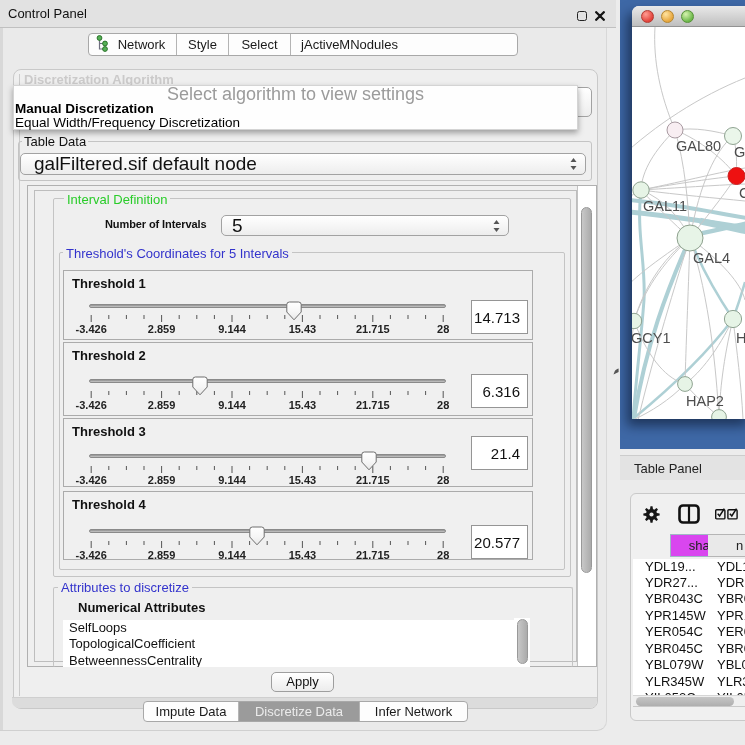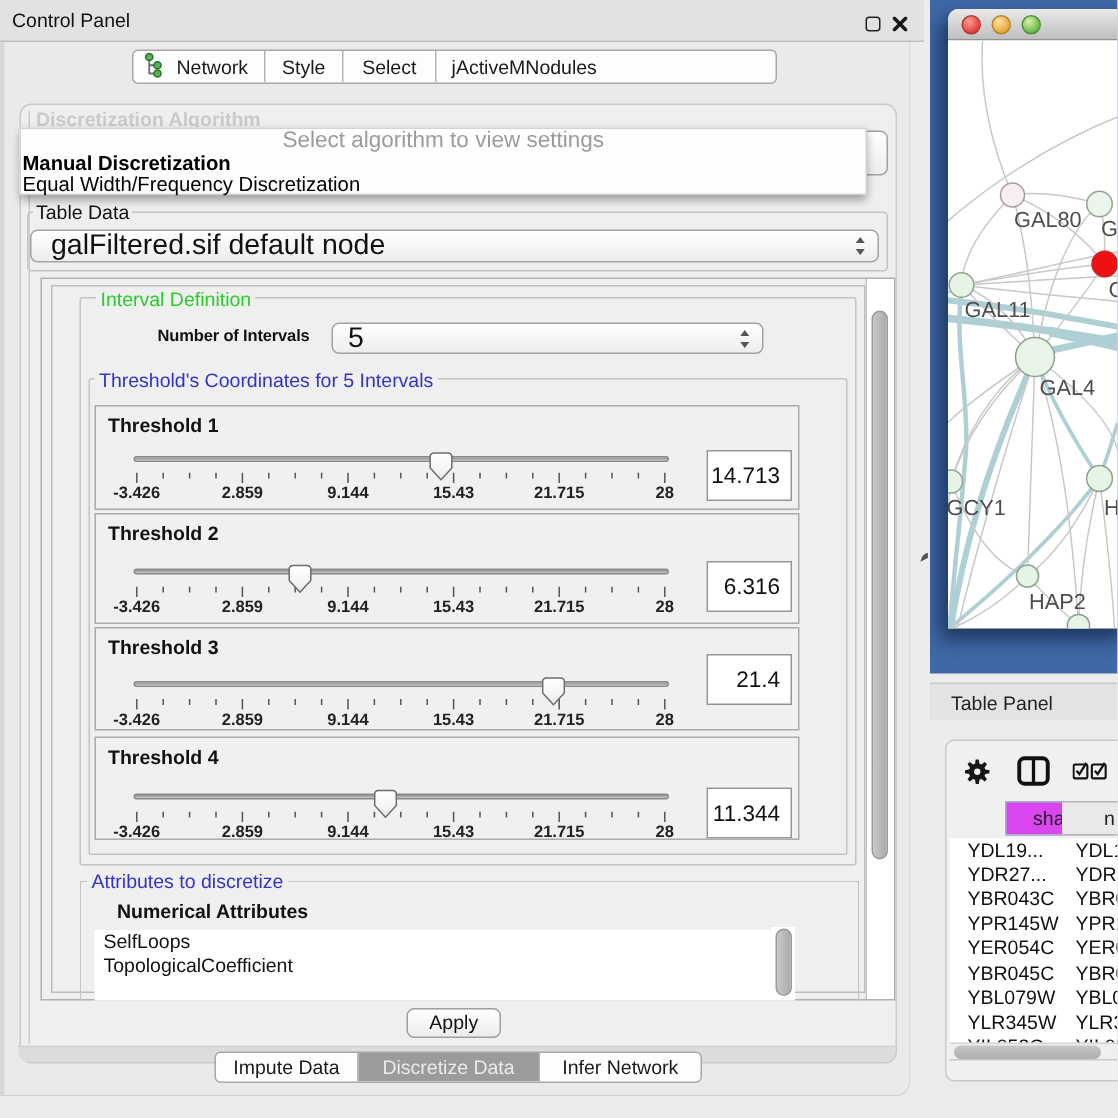--- a/index.html
+++ b/index.html
@@ -28,21 +28,21 @@
   .gbox { border:1px solid #c4c4c4; border-radius:2px; }
   .gtitle { position:absolute; font-size:13px; background:#ededed; padding:0 3px; white-space:nowrap; }
 
   
   .combo { background:linear-gradient(#ffffff,#ededed); border:1px solid #a2a2a2; border-radius:5px; font-size:19px; color:#111; }
   .combo .txt { position:absolute; left:13px; top:0; bottom:0; display:flex; align-items:center; }
   .updown { position:absolute; right:8px; top:50%; transform:translateY(-50%); width:7px; height:12px; }
 
   
   #popup { left:13px; top:85px; width:565px; height:45px; background:#fefefe; border:1px solid #d4d4d4; box-shadow:0 3px 6px rgba(0,0,0,0.35); z-index:30; }
-  #popup .r1 { position:absolute; left:0; top:1px; width:100%; text-align:center; font-size:15px; color:#9b9b9b; height:14px; line-height:14px; }
+  #popup .r1 { position:absolute; left:0; top:1px; width:100%; text-align:center; font-size:18px; color:#9b9b9b; height:14px; line-height:14px; }
   #popup .r2 { position:absolute; left:1px; top:15px; font-size:13.5px; font-weight:bold; color:#000; height:15px; line-height:15px; }
   #popup .r3 { position:absolute; left:1px; top:30px; font-size:13.5px; color:#000; height:14px; line-height:14px; }
 
   
   #scrollpane { left:27px; top:185px; width:570px; height:482px; border:1px solid #b0b0b0; background:#efefef; }
 
   
   .tblock { position:absolute; left:63px; width:470px; background:#f0f0f0; border:1px solid #ababab; }
   .tname { position:absolute; left:8px; top:5px; font-size:13px; font-weight:bold; color:#111; }
   .track { position:absolute; left:26px; width:357px; height:4px; border-radius:2px;
@@ -316,29 +316,30 @@
     <svg class="abs" style="left:247.6375357983835px; top:525.5px;" width="18" height="20" viewBox="0 0 18 20">
      <defs>
         <linearGradient id="gth491" x1="0" y1="0" x2="0" y2="1">
        <stop offset="0" stop-color="#ffffff"></stop>
           <stop offset="0.55" stop-color="#f6f6f6"></stop>
           <stop offset="1" stop-color="#e8e8e8"></stop>
         </linearGradient>
       </defs>
      <path d="M9,18.8 L1.8,11 V3.6 Q1.8,1 4.4,1 H13.6 Q16.2,1 16.2,3.6 V11 Z" fill="url(#gth491)" stroke="#6e6e6e" stroke-width="1"></path>
     </svg>
-    <div class="abs vbox" style="top:525px;">11.344</div>
+    <div class="abs vbox" style="top:525px;">20.577</div>
   </div>
 
 <div class="abs gbox" style="left:53px; top:587px; width:520px; height:80px; border-bottom:none;"></div>
 <div class="abs gtitle" style="left:58px; top:580px; color:#3333cc; background:#efefef;">Attributes to discretize</div>
 <div class="abs" style="left:56px; top:600px; font-size:13px; font-weight:bold; color:#111;padding-left:22px;">Numerical Attributes</div>
 <div class="abs" id="attrlist">
   <div>SelfLoops</div>
   <div>TopologicalCoefficient</div>
+  <div>BetweennessCentrality</div>
 </div>
 <div class="abs" style="left:514px; top:618px; width:16px; height:49px; background:#fff;"></div>
 <div class="abs" style="left:517px; top:619px; width:11px; height:45px; background:linear-gradient(90deg,#c8c8c8,#ababab); border:1px solid #999; border-radius:6px;"></div>
 
 <div class="abs" style="left:12px; top:697px; width:585px; height:11px; background:#dcdcdc; border-top:1px solid #cfcfcf; border-radius:0 0 7px 7px;"></div>
 
 <div class="abs btn" style="left:271px; top:672px; width:63px; height:20px; line-height:18px;">Apply</div>
 
 <div class="abs seg" id="bottabs">
   <div class="s" style="width:95px;">Impute Data</div>

